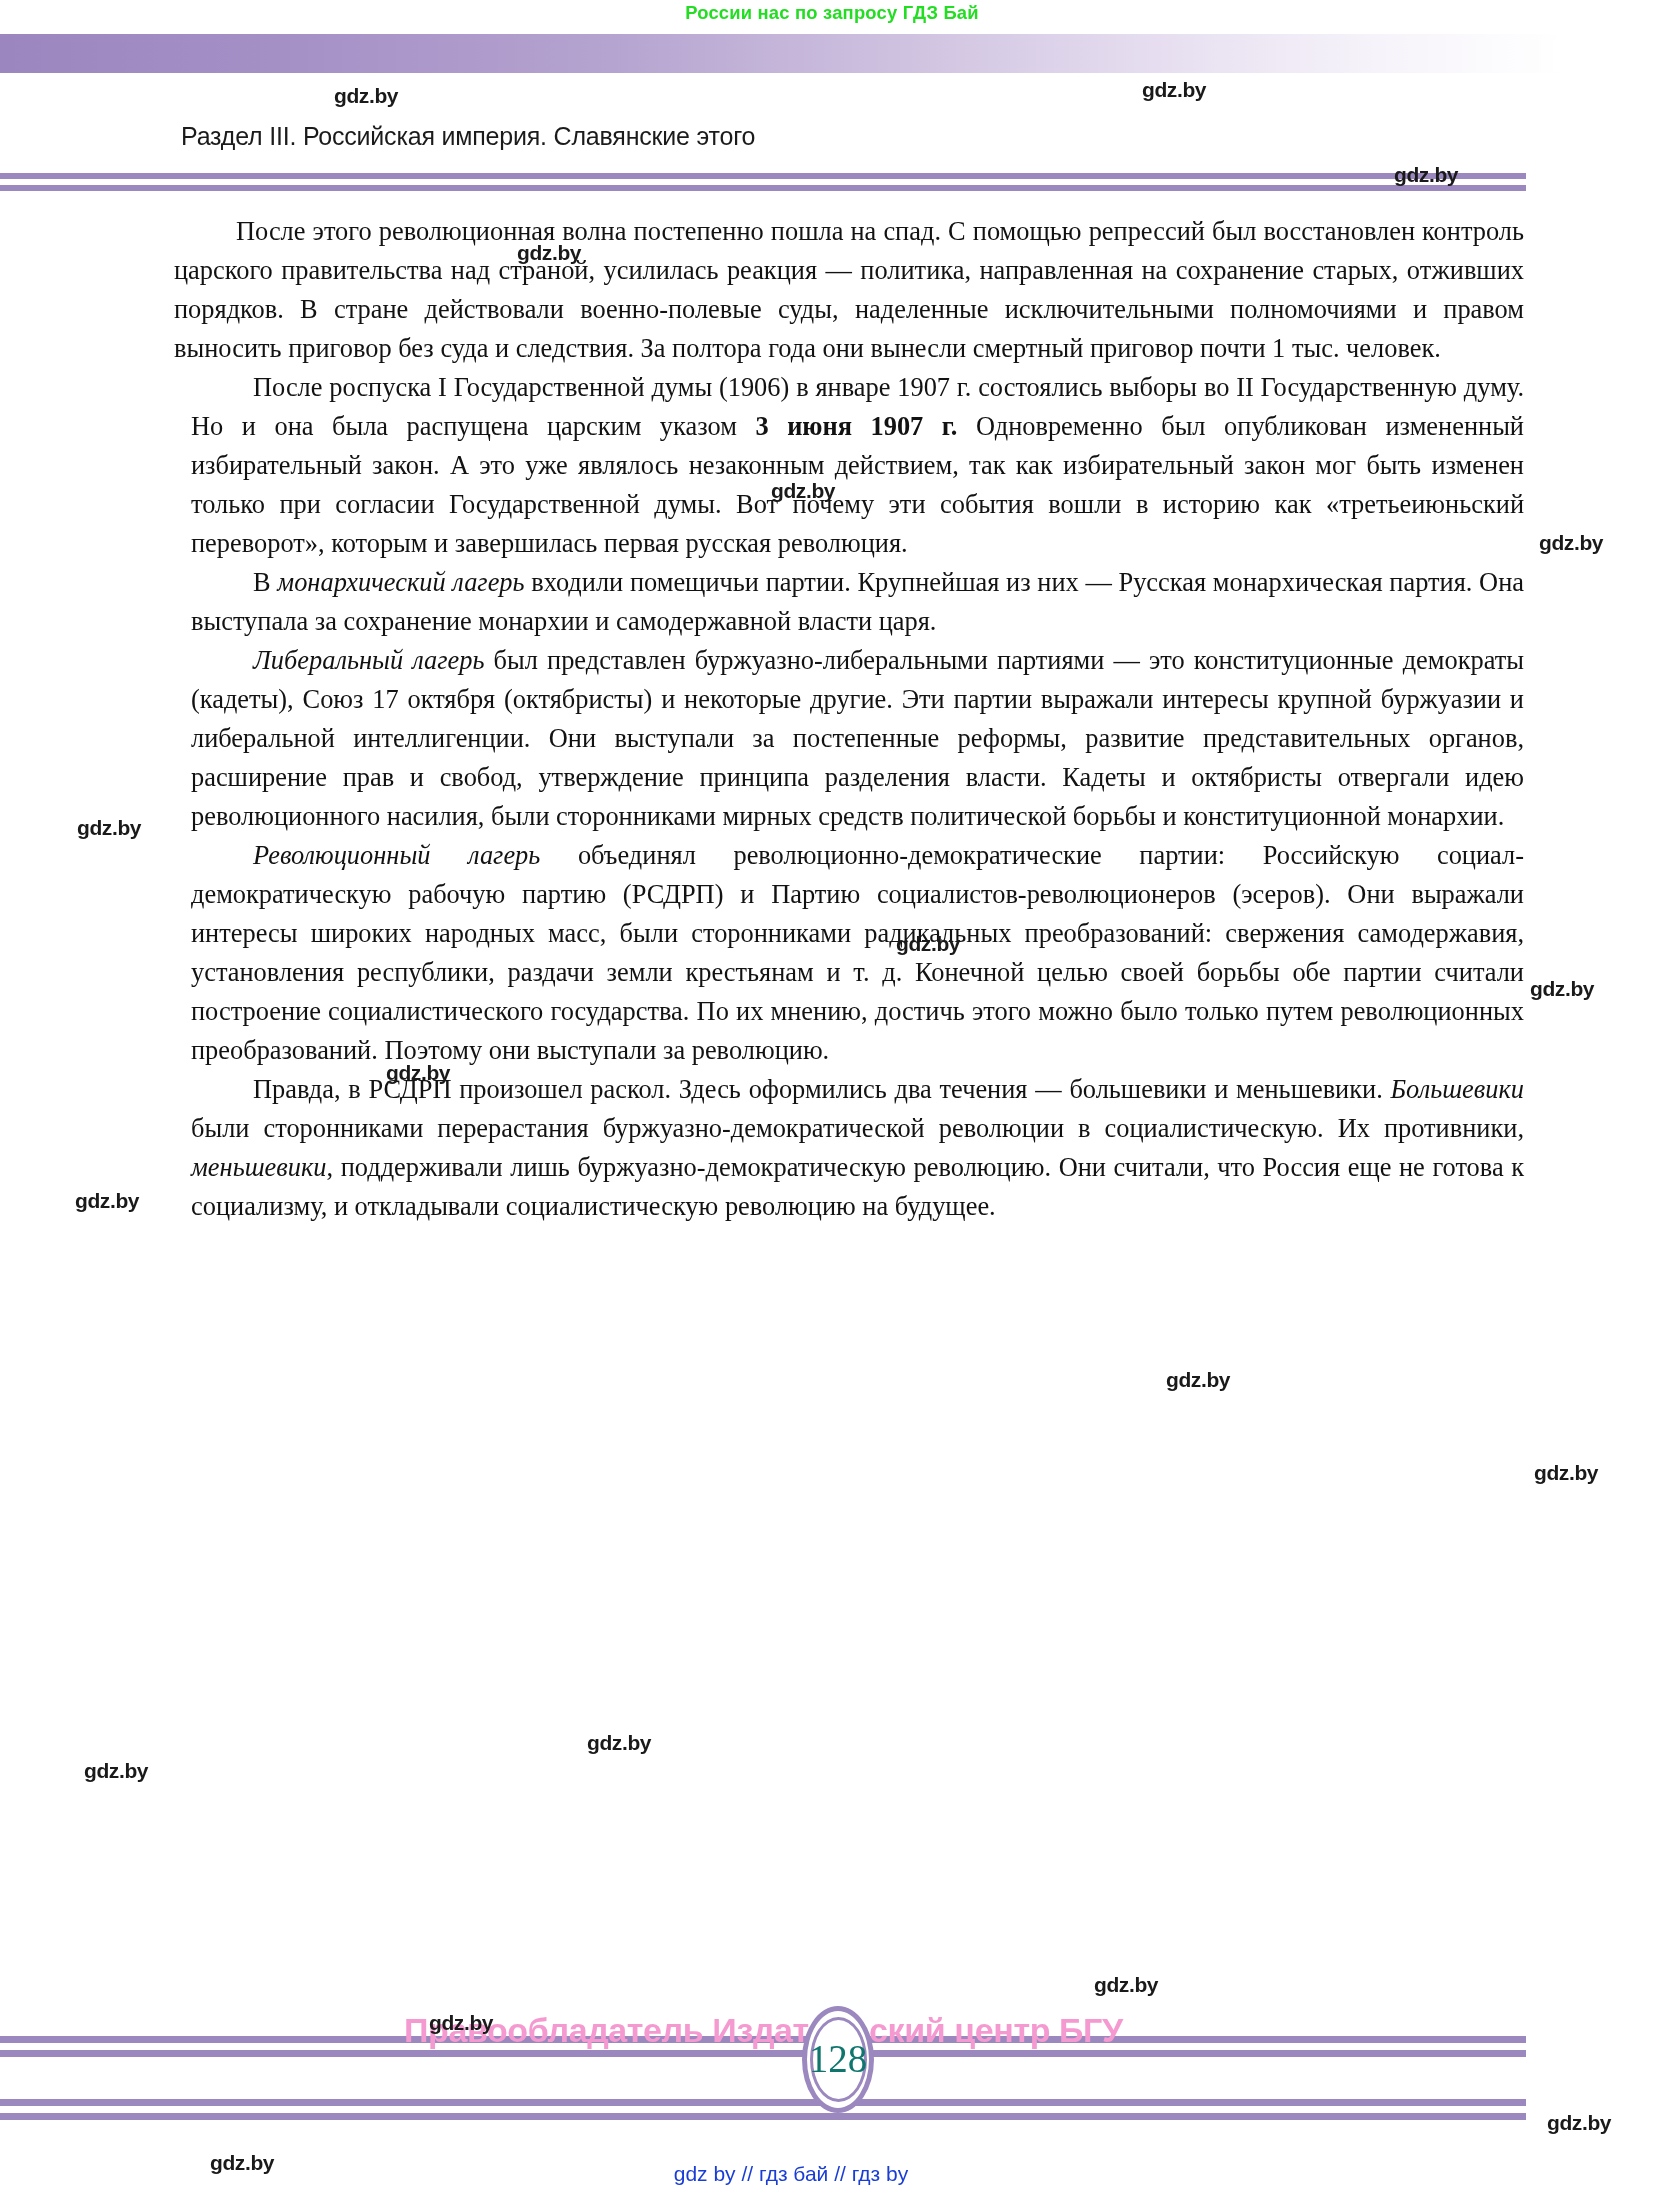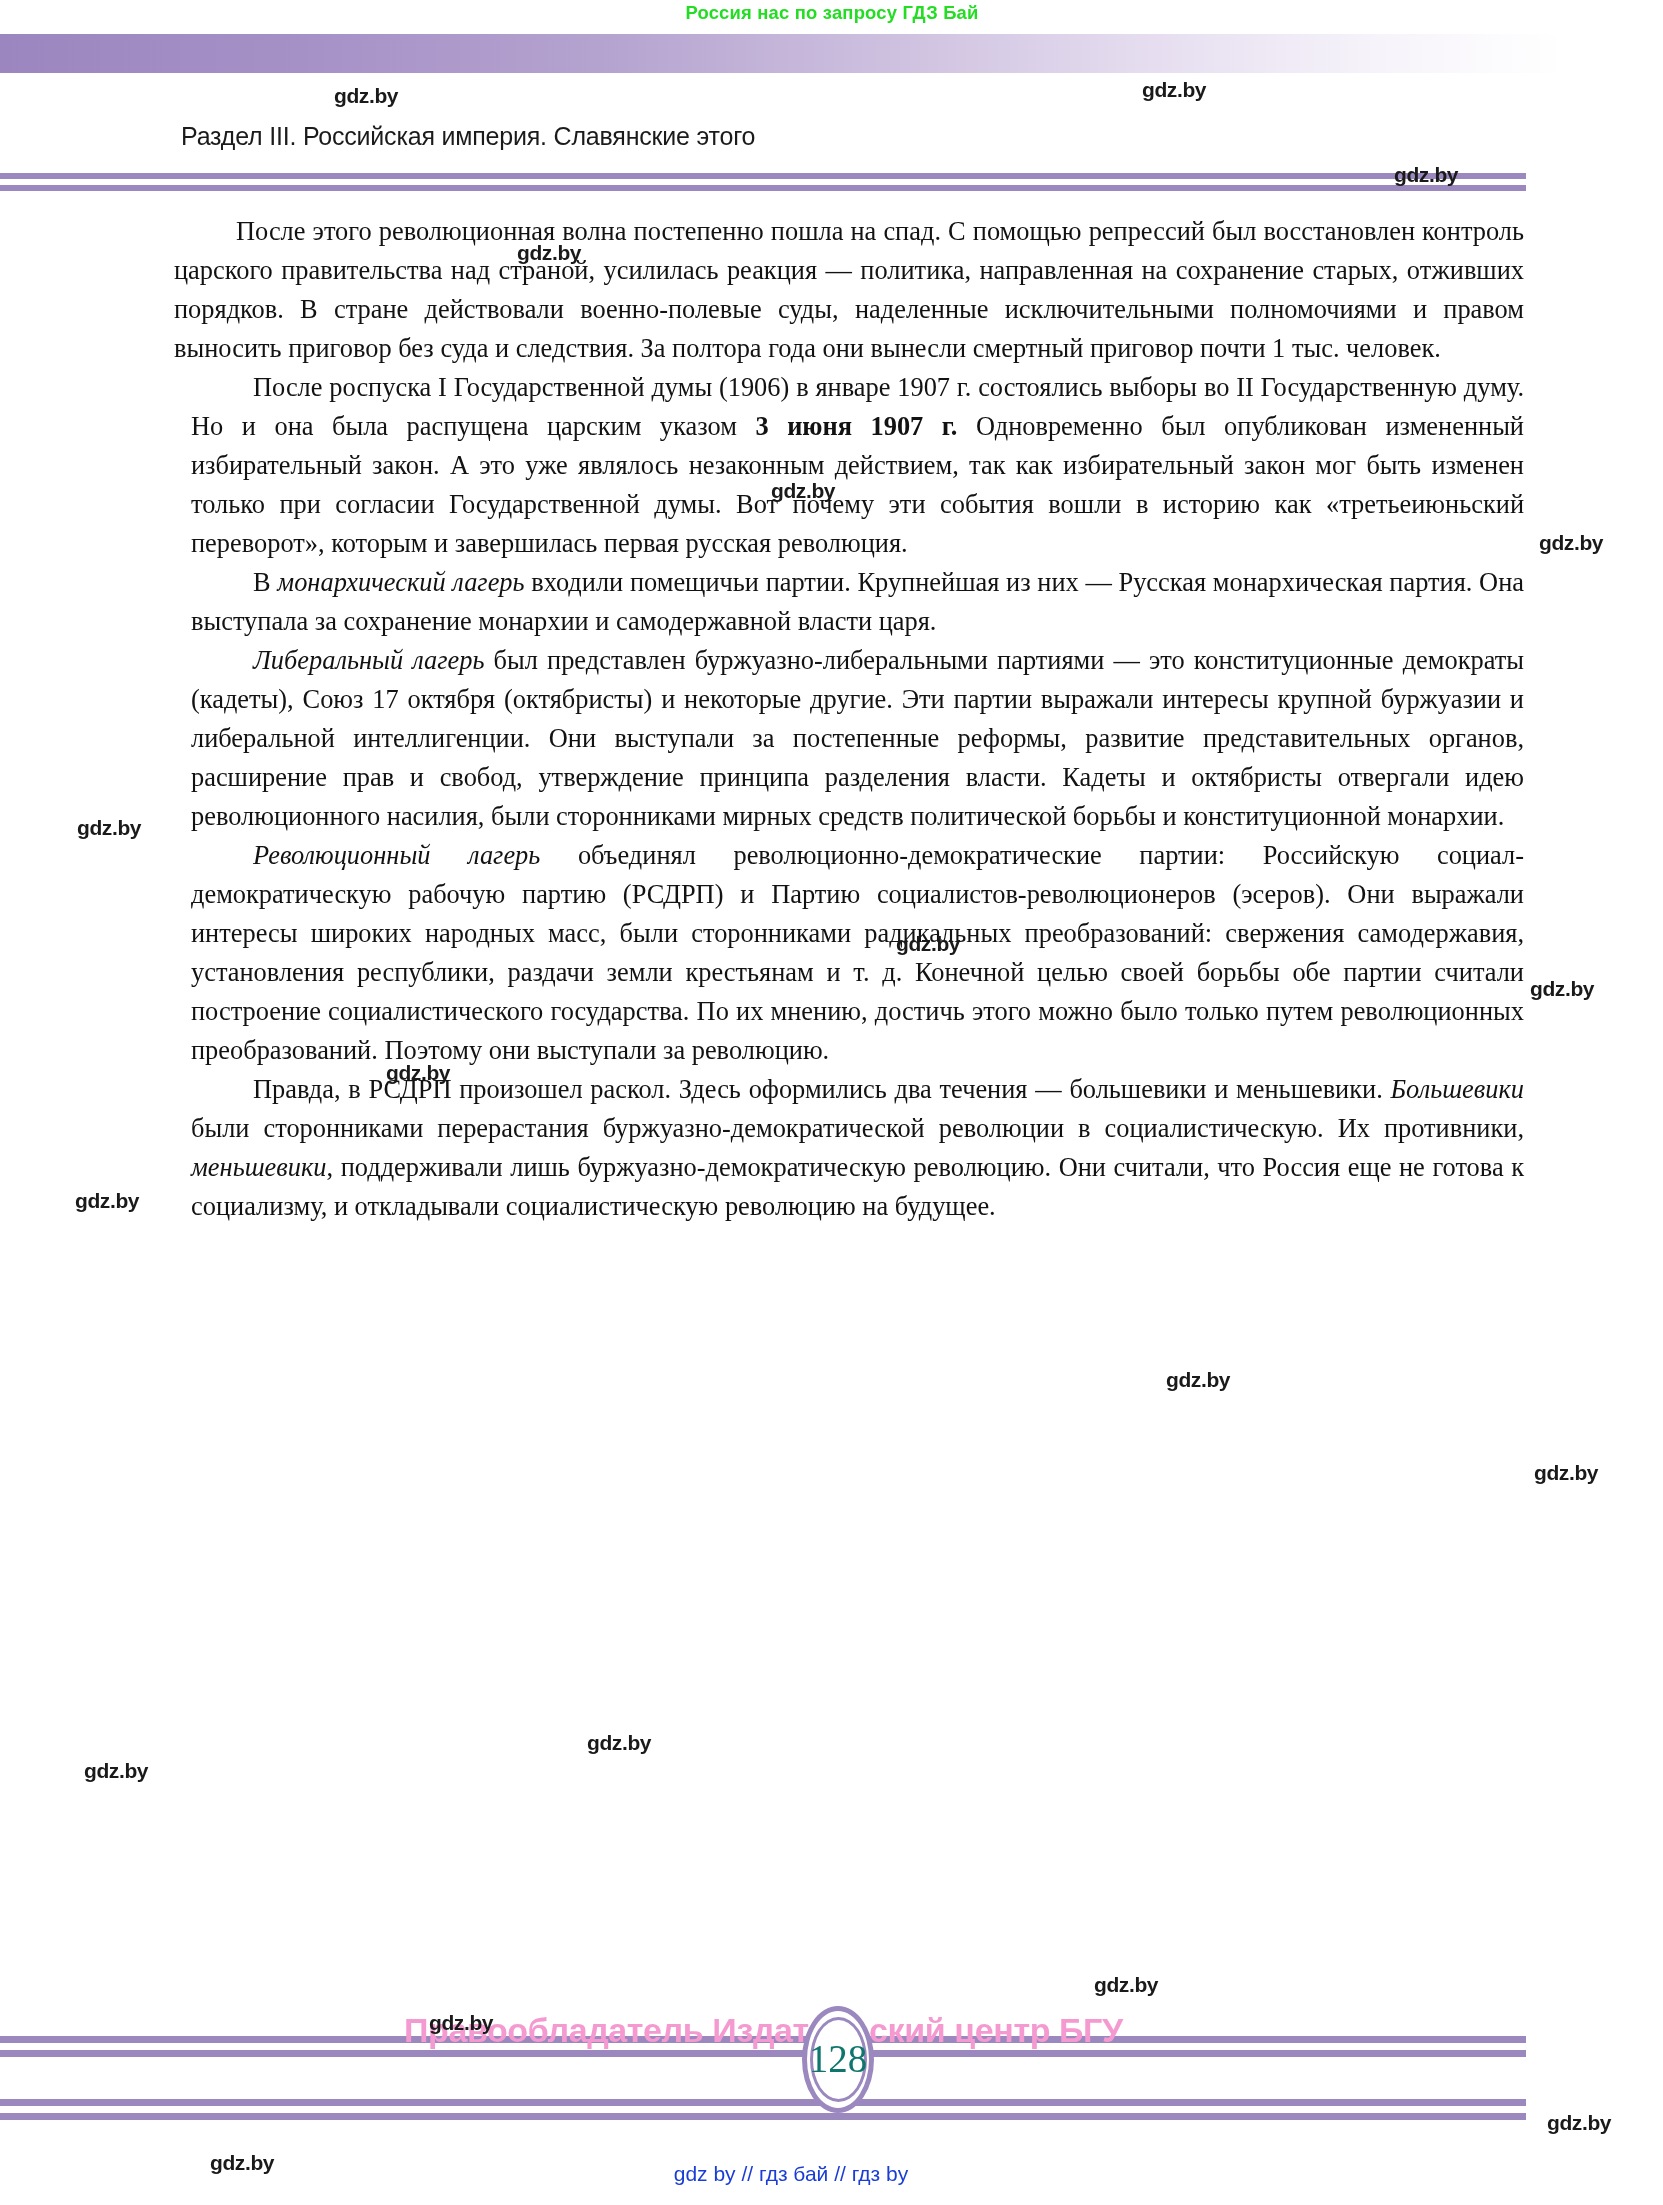--- a/index.html
+++ b/index.html
@@ -161,21 +161,21 @@
     text-align: center;
     color: #1a3dd6;
     font-family: "Liberation Sans", sans-serif;
     font-size: 21px;
     font-weight: 400;
   }
 </style>
 </head>
 <body>
 
-<div class="promo-line">Россия нас по запросу ГДЗ Бай</div>
+<div class="promo-line">России нас по запросу ГДЗ Бай</div>
 
 <div class="header-band"></div>
 
 <div class="running-head">Раздел III. Российская империя. Славянские этого</div>
 
 <div class="rule-double-top" style="top:173px;">
   <div class="r1"></div>
   <div class="gap"></div>
   <div class="r2"></div>
 </div>

